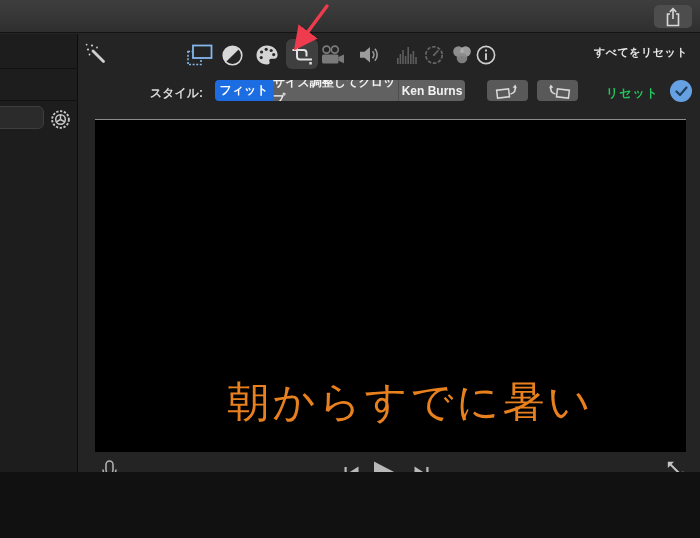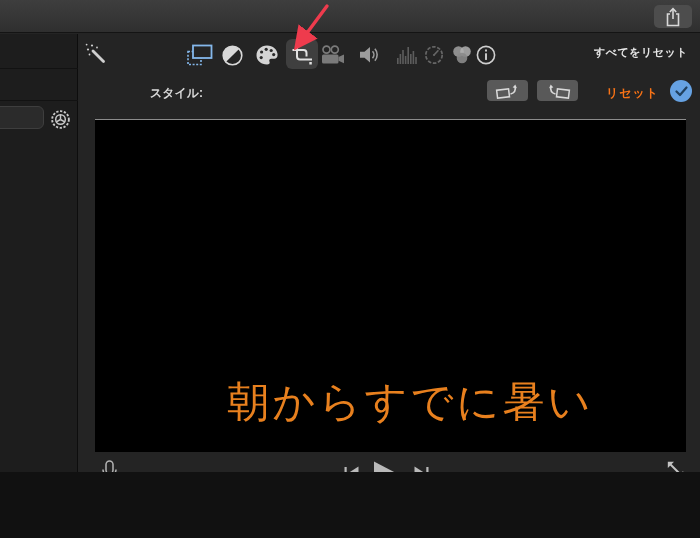--- a/index.html
+++ b/index.html
@@ -37,21 +37,21 @@
   .segmented { position:absolute; left:215px; top:80px; height:21px; display:flex;
     border-radius:4px; overflow:hidden; }
   .seg { height:21px; display:flex; align-items:center; justify-content:center;
     font-size:12px; font-weight:bold; color:#f2f2f2; background:#616161; cursor:default; }
   .seg.sel { background:#1c6ce2; color:#fff; }
   .seg + .seg { border-left:1px solid #4e4e4e; }
   .seg.sel + .seg { border-left:none; }
   .rot-btn { position:absolute; top:80px; width:41px; height:21px; background:#595959;
     border-radius:4px; display:flex; align-items:center; justify-content:center; }
   .reset-label { position:absolute; left:606px; top:85px; font-size:12px; font-weight:bold;
-    color:#f97316; letter-spacing:1px; }
+    color:#22c55e; letter-spacing:1px; }
   .check-circle { position:absolute; left:670px; top:80px; width:22px; height:22px;
     border-radius:50%; background:#66a2e3; display:flex; align-items:center; justify-content:center; }
 
   
   .video { position:absolute; left:95px; top:119px; width:591px; height:333px;
     background:#000; border-top:1px solid #8c8c8c; }
   .caption { position:absolute; left:0; bottom:22px; width:100%; text-align:center;
     font-size:42px; font-weight:300; color:#e8801e; letter-spacing:3px; white-space:nowrap;padding-left:40px; }
 
   
@@ -201,20 +201,25 @@
       <circle cx="11" cy="11" r="8.6" fill="none" stroke="#cfcfcf" stroke-width="1.6"></circle>
       <rect x="10.05" y="9.3" width="1.9" height="6.6" fill="#cfcfcf"></rect>
       <rect x="10.05" y="5.5" width="1.9" height="2" fill="#cfcfcf"></rect>
     </svg>
   </div>
 
   <div class="reset-all">すべてをリセット</div>
 
   <div class="style-label">スタイル:</div>
 
+  <div class="segmented">
+    <div class="seg sel" style="width:58px">フィット</div>
+    <div class="seg" style="width:125px">サイズ調整してクロップ</div>
+    <div class="seg" style="width:67px">Ken Burns</div>
+  </div>
 
   <div class="rot-btn" style="left:487px">
     <svg width="26" height="16" viewBox="0 0 26 16">
       <rect x="2" y="6.5" width="12" height="8" fill="none" stroke="#d9d9d9" stroke-width="1.5" transform="rotate(-7 8 10)"></rect>
       <path d="M15.5,11 Q21.5,9.5 20,3.5" fill="none" stroke="#d9d9d9" stroke-width="1.6"></path>
       <polygon points="17.6,4.6 20.3,1.6 21.9,5.3" fill="#d9d9d9"></polygon>
     </svg>
   </div>
   <div class="rot-btn" style="left:537px">
     <svg width="26" height="16" viewBox="0 0 26 16">

